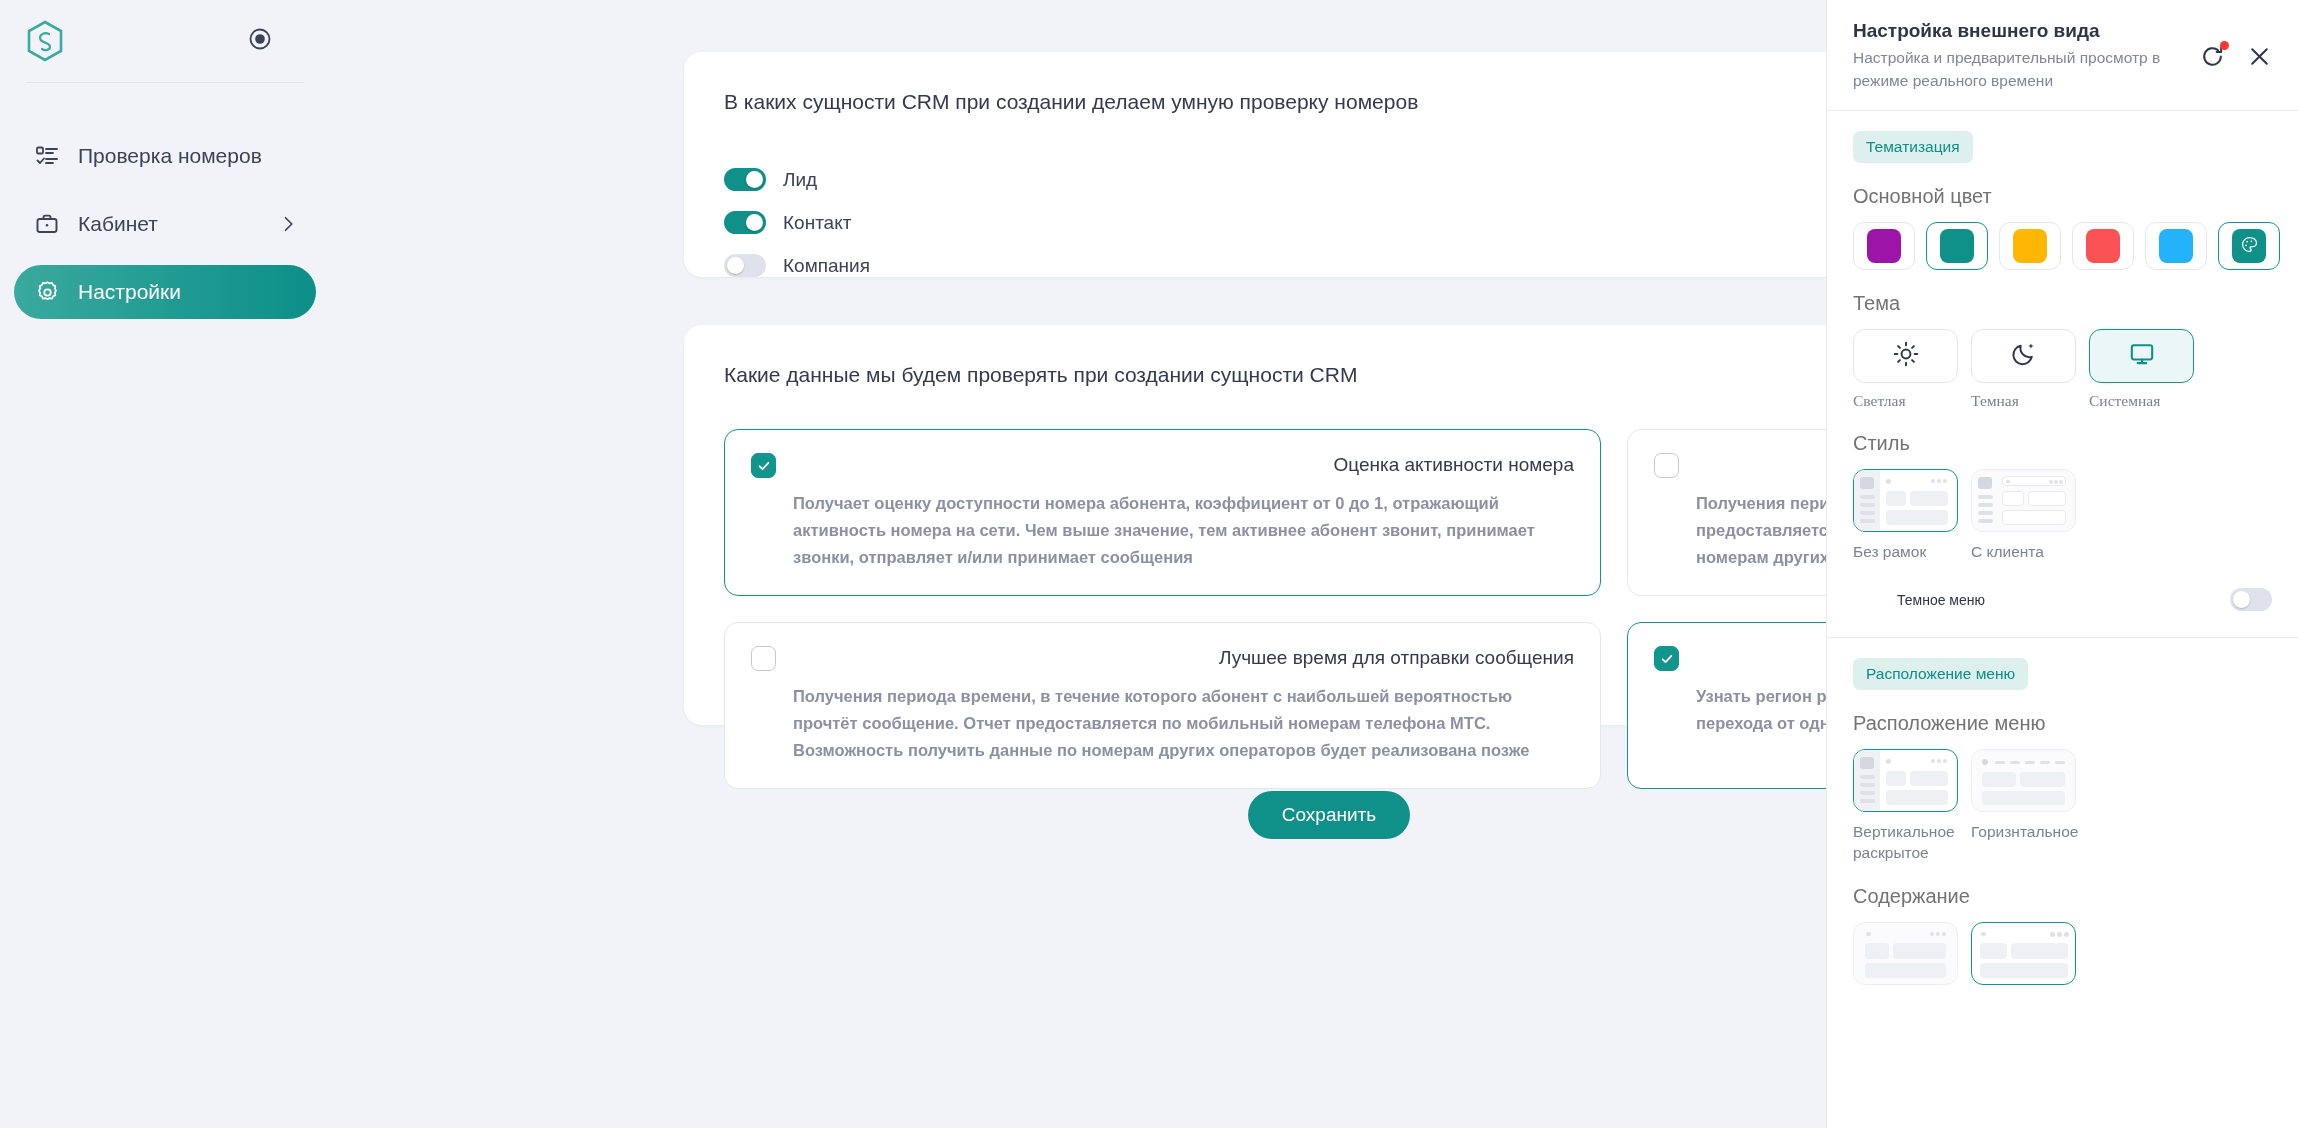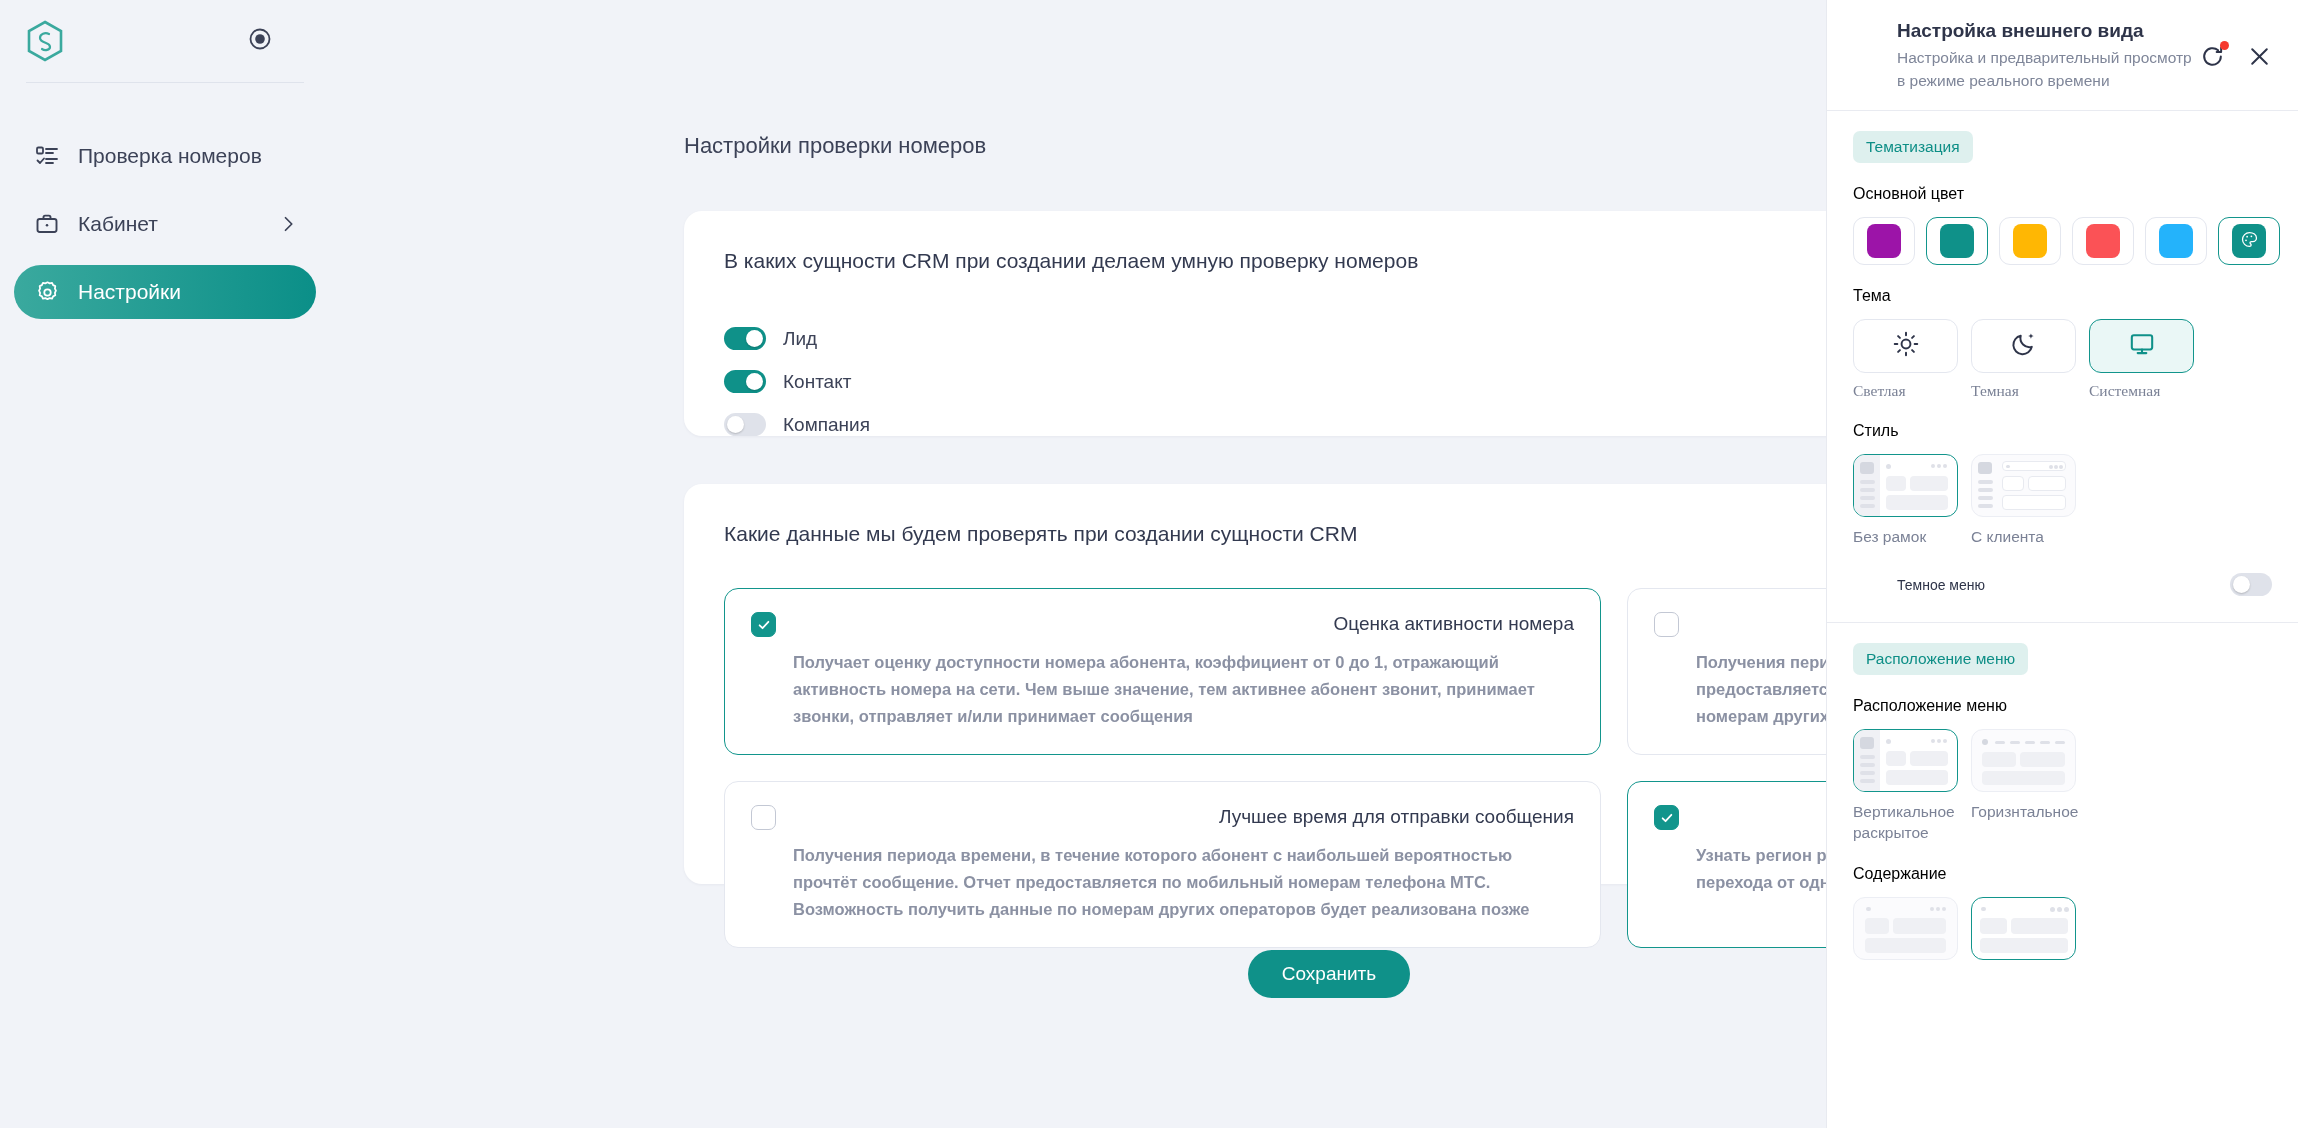--- a/index.html
+++ b/index.html
@@ -100,37 +100,37 @@
   }
 
   
   .panel {
     position: absolute; top: 0; right: 0;
     width: 472px; height: 1128px; background: #ffffff;
     border-left: 1px solid #e8eaf0;
     overflow: hidden; z-index: 10;
   }
   .p-head { padding: 18px 26px 0 26px; display: flex; align-items: flex-start; }
-  .p-head-txt { flex: 1 1 auto; padding-right: 8px; margin-left: 44px; }
+  .p-head-txt { flex: 1 1 auto; padding-right: 8px; }
   .p-title { font-size: 19px; color: #2e3449; font-weight: bold; line-height: 26px; }
   .p-sub { font-size: 15.5px; color: #7f8699; line-height: 23px; margin-top: 2px; }
   .p-acts { display: flex; align-items: center; gap: 22px; padding-top: 26px; }
   .p-icon-btn { cursor: pointer; position: relative; display: flex; }
   .dot-badge {
     position: absolute; top: -3px; right: -4px;
     width: 9px; height: 9px; border-radius: 50%; background: #f5392f;
   }
   .p-divider { height: 1px; background: #e9ebf1; margin: 18px 0 0 0; }
 
   .chip {
     display: inline-block; background: #def0ee; color: #0d8e86;
     font-size: 15.5px; border-radius: 7px; padding: 7px 13px;
     margin: 20px 0 0 26px;
   }
-  .p-sec-title { font-size: 16px; color: #000000; margin: 22px 0 0 26px; }
+  .p-sec-title { font-size: 20px; color: #737373; margin: 22px 0 0 26px; }
 
   .swatches { display: flex; gap: 11px; margin: 14px 0 0 26px; }
   .sw {
     width: 62px; height: 48px; border-radius: 11px;
     border: 1px solid #e4e7ef; display: flex; align-items: center; justify-content: center;
     cursor: pointer; background: #fff;
   }
   .sw.sel { border: 1.8px solid #12958c; }
   .sw-in { width: 34px; height: 34px; border-radius: 8px; display: flex; align-items: center; justify-content: center; }
 
@@ -226,21 +226,20 @@
           </svg>
         </span>
         <span>Настройки</span>
       </div>
 
     </nav>
   </aside>
 
   <main class="main">
 
-    <h1 class="page-title">Настройки проверки номеров</h1>
 
     <section class="card" id="card-entities">
       <div class="card-h">В каких сущности CRM при создании делаем умную проверку номеров</div>
       <div class="toggles">
 
         <div class="toggle-row">
           <span class="switch on">
               <span class="knob"></span>
             </span>
           <span class="lbl">Лид</span>

